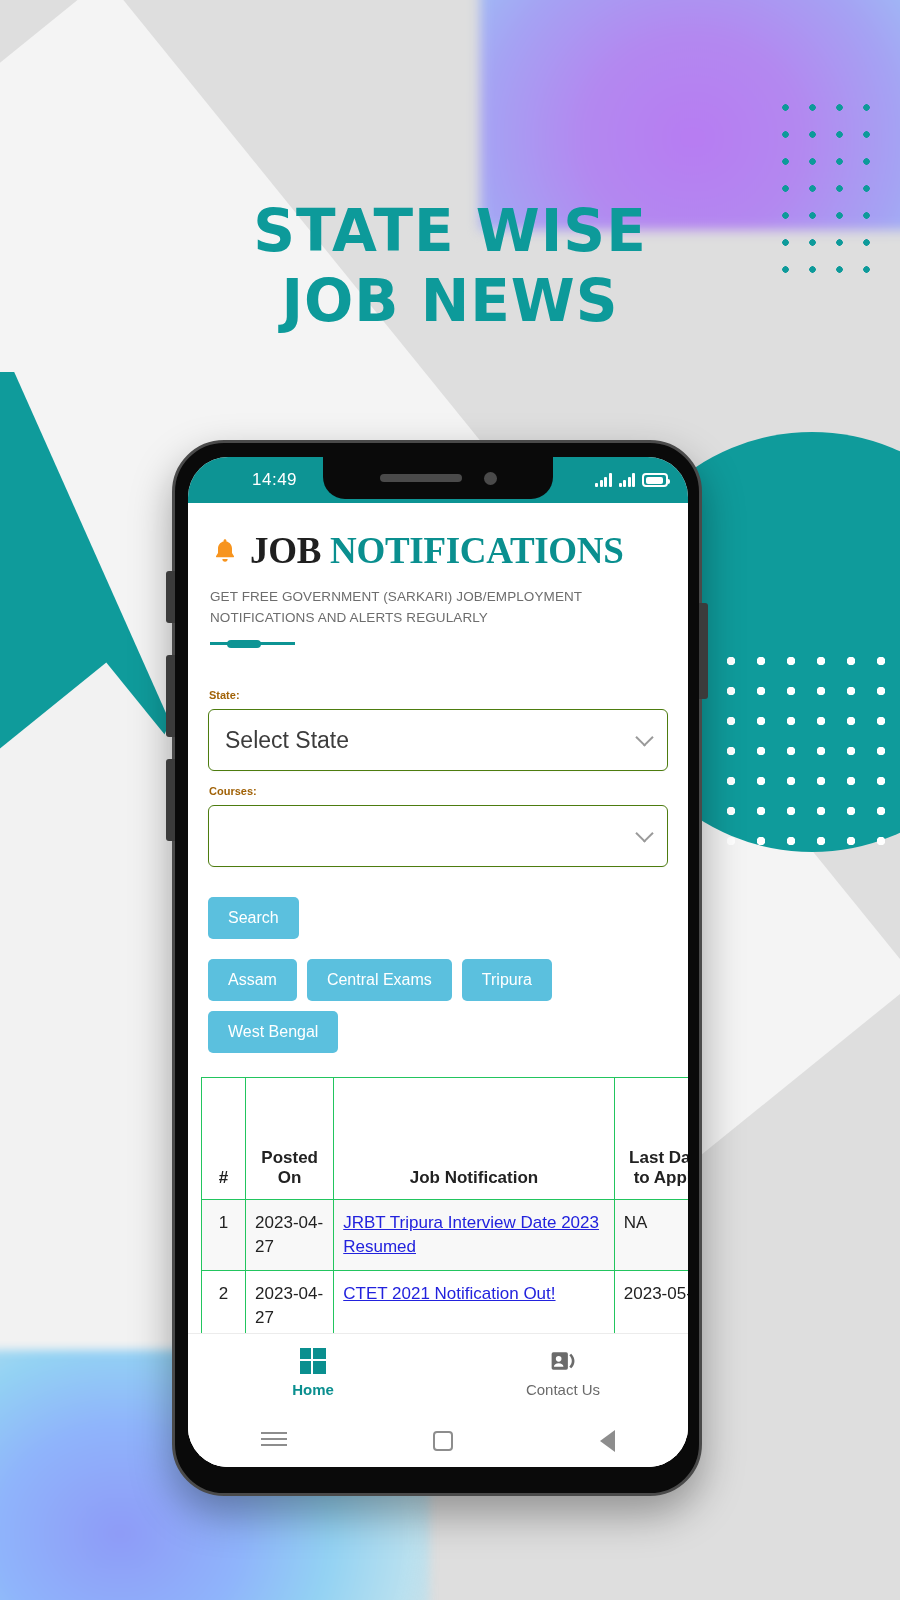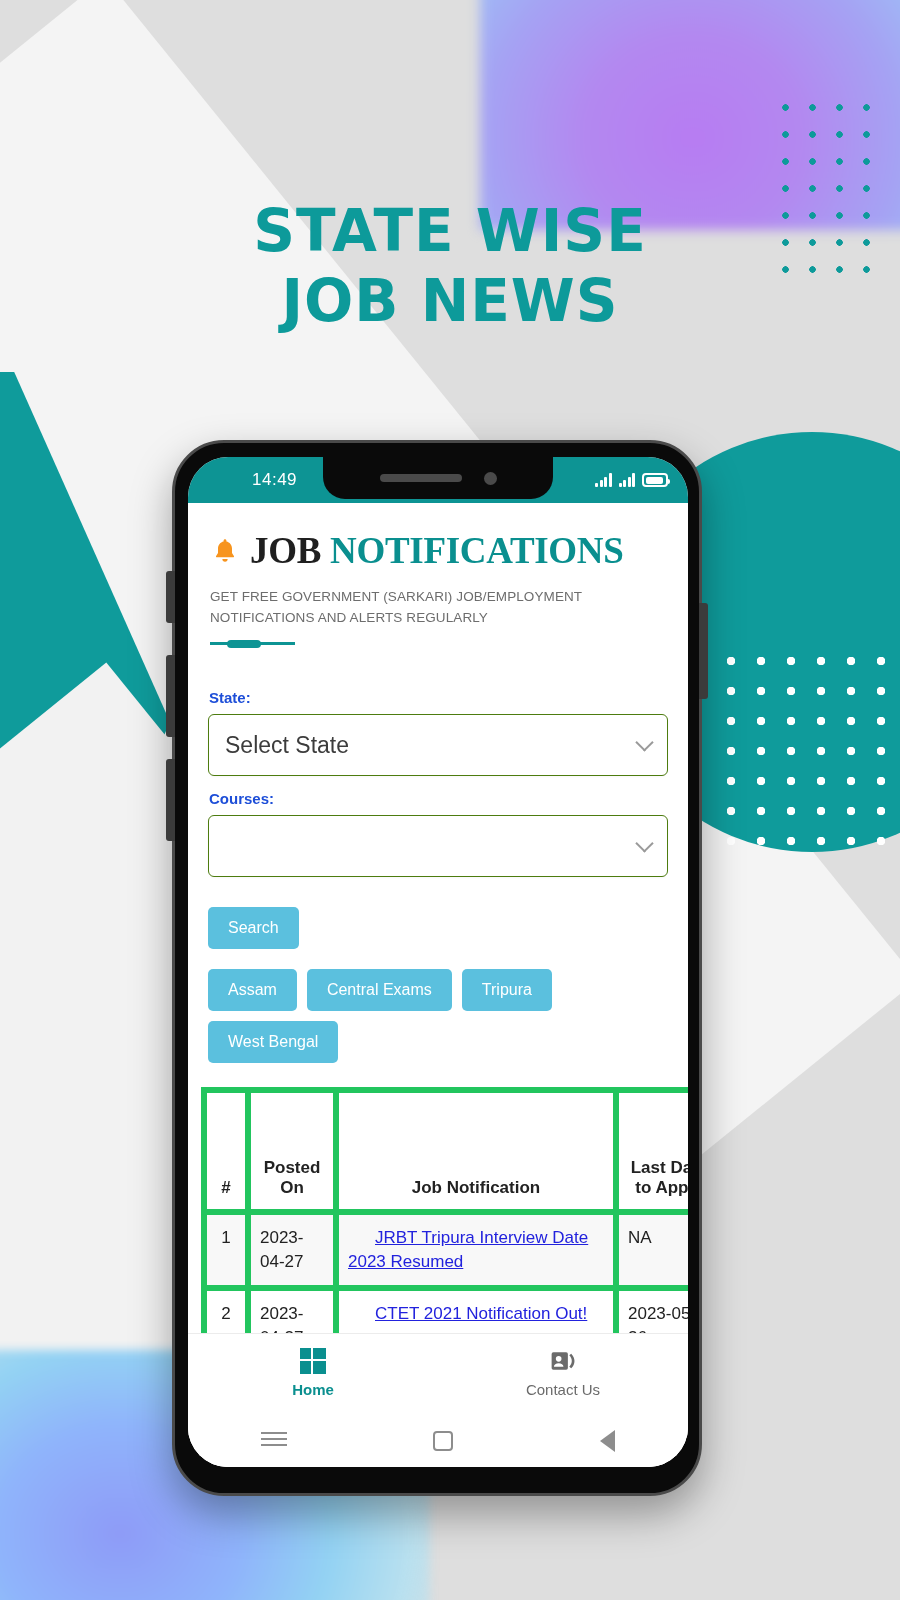--- a/index.html
+++ b/index.html
@@ -227,21 +227,21 @@
     position: relative;
   }
   .divider::after {
     content:''; position:absolute; left:17px; top:-2.5px;
     width: 34px; height: 8px; background:#0d9494; border-radius: 4px;
   }
 
   
   .form { padding: 44px 20px 0 20px; }
   .flabel {
-    font-size: 15px; font-weight: bold; color: #1d4ed8;
+    font-size: 11px; font-weight: bold; color: #a16207;
     padding-left: 1px; margin-bottom: 8px;
   }
   .selectbox {
     height: 62px;
     border: 1px solid #4d7c0f;
     border-radius: 6px;
     background: #fff;
     display: flex; align-items: center;
     padding: 0 16px;
     font-size: 23px;
@@ -270,40 +270,40 @@
     font-family: "Liberation Sans", sans-serif;
     cursor: pointer;
     line-height: 20px;
   }
   .chiprow { padding: 20px 0 0 20px; display: flex; flex-wrap: wrap; gap: 10px; max-width: 466px; }
 
   
   .tablewrap { margin-top: 24px; padding-left: 13px; overflow: hidden; }
   table { border-collapse: collapse; width: 520px; table-layout: fixed; }
   th, td {
-    border: 6px solid #22c55e;
+    border: 1px solid #22c55e;
     padding: 11px 9px;
     font-size: 17px;
     vertical-align: bottom;
     color: #222;
   }
   thead th {
     font-weight: bold;
     height: 122px;
     vertical-align: bottom;
     font-size: 17px;
   }
   tbody td { vertical-align: top; line-height: 24px; }
   tbody tr:nth-child(odd) td { background: #f8f8f8; }
   tbody tr:nth-child(even) td { background: #ffffff; }
   .c1 { width: 44px; text-align: center; }
   .c2 { width: 88px; }
   .c3 { width: 280px; }
   .c4 { width: 106px; }
-  td a { color: #2222dd; text-decoration: underline; margin-left: 27px; }
+  td a { color: #2222dd; text-decoration: underline; }
 
   
   .bottomnav {
     position: absolute;
     bottom: 56px; left: 0; right: 0;
     height: 78px;
     background: #fff;
     border-top: 1px solid #ececec;
     display: flex;
   }

